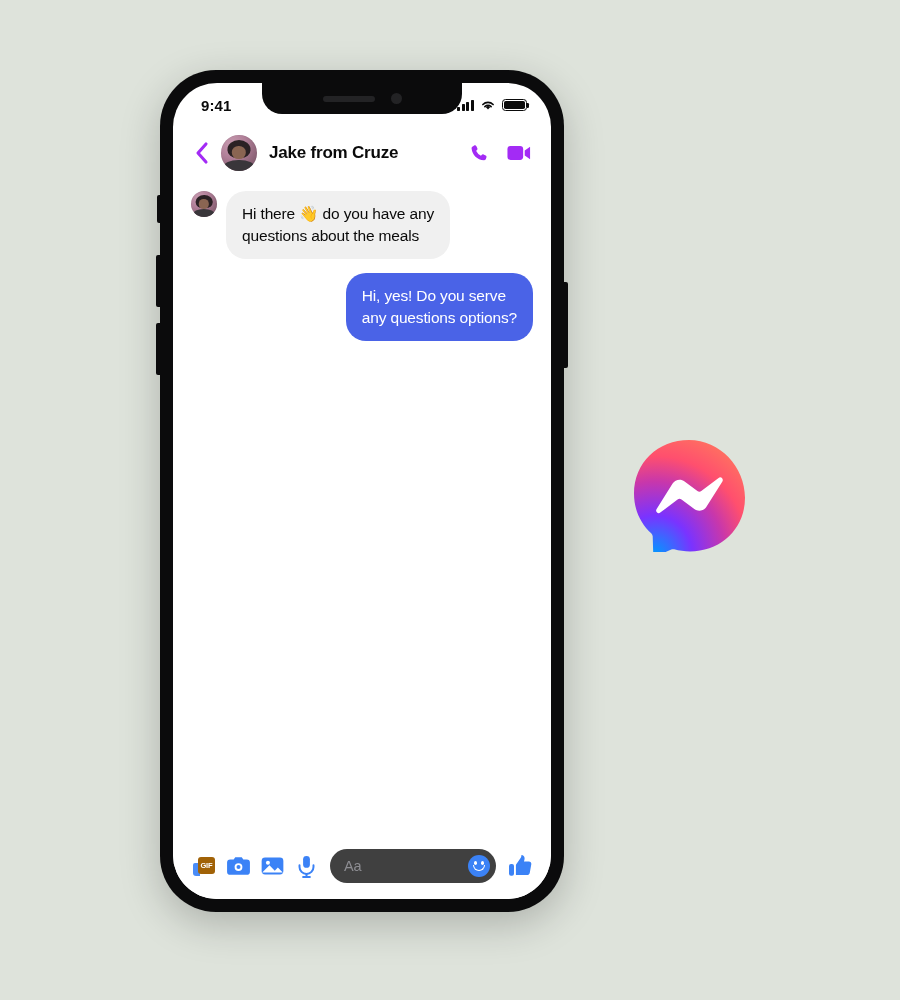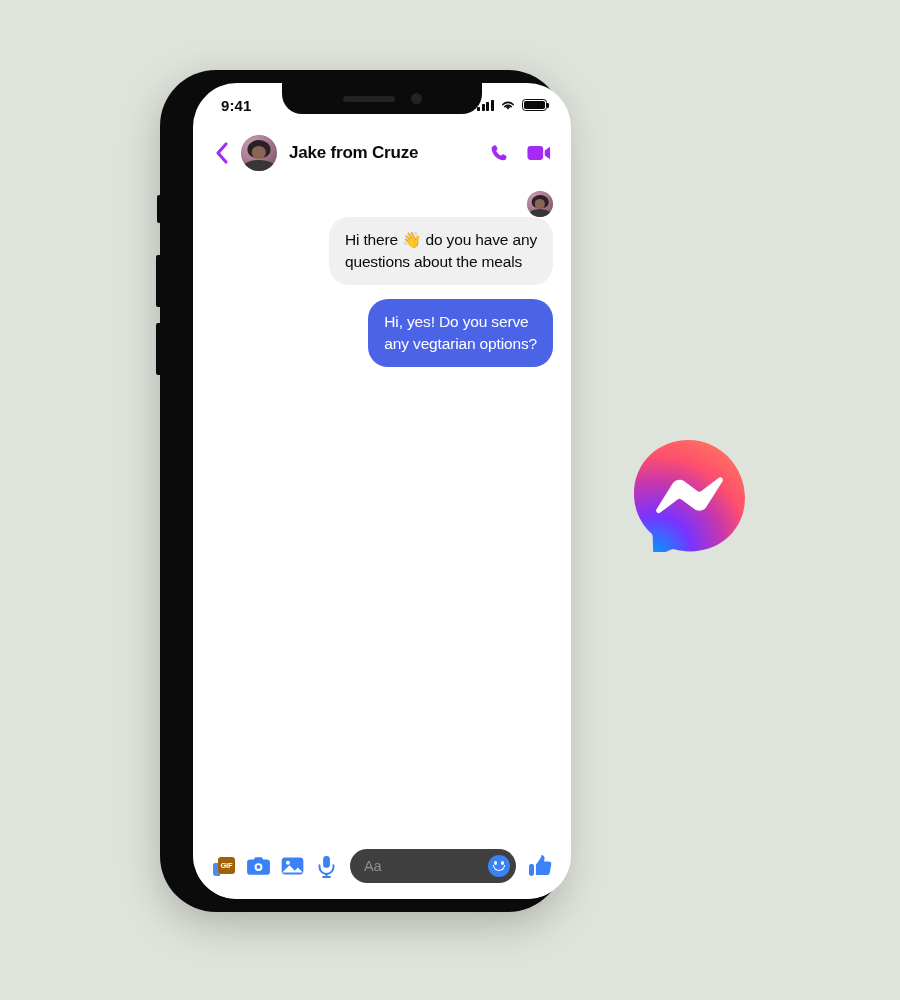--- a/index.html
+++ b/index.html
@@ -20,21 +20,20 @@
     border-radius: 56px;
     box-shadow: 0 12px 40px rgba(0,0,0,.22);
   }
   .phone-screen {
     position: absolute;
     left: 13px; top: 13px;
     width: 378px; height: 816px;
     background: #ffffff;
     border-radius: 44px;
     overflow: hidden;
-    margin-left: 20px;
   }
   
   .btn-silent {
     position: absolute; left: -3px; top: 125px;
     width: 4px; height: 28px; background: #0b0b0c; border-radius: 2px 0 0 2px;
   }
   .btn-vol-up {
     position: absolute; left: -4px; top: 185px;
     width: 5px; height: 52px; background: #0b0b0c; border-radius: 2px 0 0 2px;
   }
@@ -125,21 +124,21 @@
   .hdr-actions { display: flex; align-items: center; gap: 18px; }
   .icon-btn { display:flex; align-items:center; justify-content:center; cursor:pointer; }
 
   
   .messages {
     flex: 1 1 auto;
     background: #fff;
     padding: 12px 18px 0 18px;
     overflow: hidden;
   }
-  .msg-row { display: flex; align-items: flex-end; margin-bottom: 14px; flex-direction: column; }
+  .msg-row { display: flex; align-items: flex-start; margin-bottom: 14px; }
   .msg-row.out { justify-content: flex-end; }
   .bubble {
     max-width: 255px;
     padding: 12px 16px;
     border-radius: 20px;
     font-size: 15.5px;
     line-height: 1.42;
     letter-spacing: -.15px;
     white-space: pre-line;
   }
@@ -274,21 +273,21 @@
             <div class="hair"></div>
               <div class="face"></div>
               <div class="body"></div>
           </div>
           <div class="bubble in">Hi there 👋 do you have any
 questions about the meals</div>
         </div>
 
         <div class="msg-row out">
           <div class="bubble out">Hi, yes! Do you serve
-any vegtarian options?</div>
+any questions options?</div>
         </div>
 
       </div>
 
       <div class="composer">
 
         <div class="comp-icon">
           <div class="gif-badge">
             <div class="fold"></div>
             <div class="sheet">

